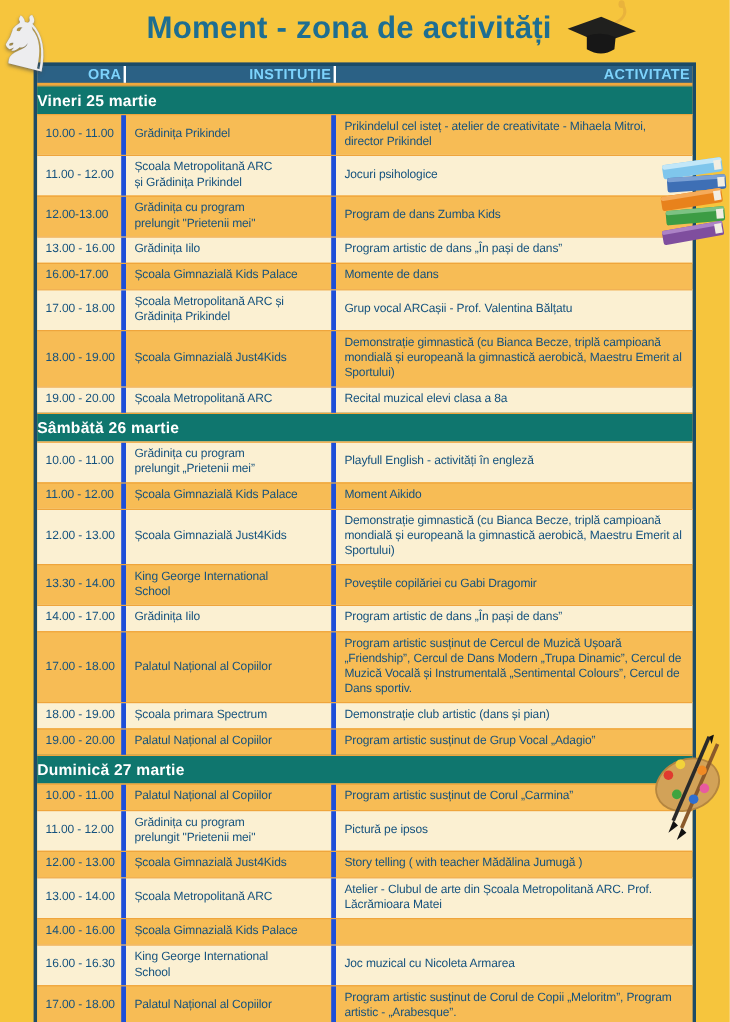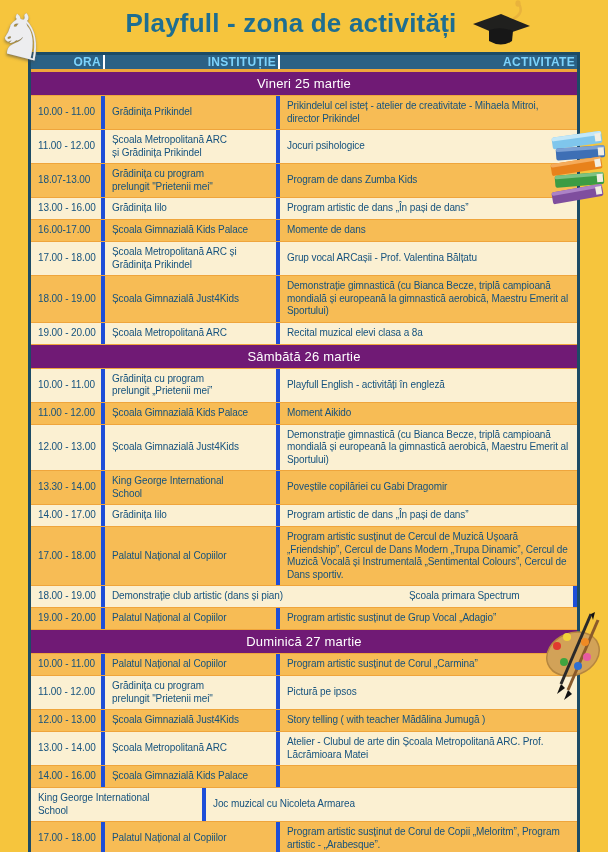--- a/index.html
+++ b/index.html
@@ -28,22 +28,22 @@
   }
   .thead{ display:flex; background:#2B6185; border-bottom:2px solid #F0A73B; }
   .th{
     box-sizing:border-box; padding:0 2px; text-align:right;
     color:#7dd3fc; font-weight:bold; font-size:12px; letter-spacing:.3px;
   }
   .c1{ width:74px; } .c2{ width:175px; } .c3{ flex:1; }
   .th.c1,.th.c2{ border-right:2px solid #FFFFFF; }
 
   .section-bar{
-    background:#701a75; color:#FFFFFF; text-align:center;
-    font-weight:normal; font-size:13px; padding:4px 0;
+    background:#0f766e; color:#FFFFFF; 
+    font-weight:bold; font-size:13px; padding:4px 0;
     border-top:1px solid #EFA53C; letter-spacing:.2px;
   }
   .row{ display:flex; border-top:1px solid #EFA53C; min-height:21px; }
   .row:first-of-type{ border-top:none; }
   .cell{
     box-sizing:border-box; padding:4px 7px; display:flex; align-items:center;
     color:#15527E; font-size:10px; line-height:12.5px; letter-spacing:-0.1px;
   }
   .cell.c1,.cell.c2{ border-right:4px solid #1d4ed8; }
   .cell.c1{ white-space:nowrap; }
@@ -51,21 +51,21 @@
   .r-o{ background:#F7BC55; }
   .r-c{ background:#FBF0D2; }
 </style>
 </head>
 <body>
 
 <div class="page">
 
   <div class="knight">♞</div>
 
-  <div class="title">Playfull - zona de activități</div>
+  <div class="title">Moment - zona de activități</div>
 
   <div class="cap">
     <svg width="76" height="50" viewBox="0 0 76 50">
       <path d="M56 3 C61 9 59 15 51 19" stroke="#E9B33C" stroke-width="2.5" fill="none"></path>
       <ellipse cx="56" cy="3.5" rx="2.6" ry="3.2" fill="#E9B33C"></ellipse>
       <polygon points="11,24 39,14 68,26 39,36" fill="#20201E"></polygon>
       <path d="M27 30 q12 -4 24 1 l-1 10 q-11 7 -23 0 z" fill="#171717"></path>
     </svg>
   </div>
 
@@ -83,21 +83,21 @@
       <div class="cell c2">Grădinița Prikindel</div>
       <div class="cell c3">Prikindelul cel isteț - atelier de creativitate - Mihaela Mitroi, director Prikindel</div>
     </div>
     <div class="row r-c">
       <div class="cell c1">11.00 - 12.00</div>
       <div class="cell c2">Școala Metropolitană ARC
 și Grădinița Prikindel</div>
       <div class="cell c3">Jocuri psihologice</div>
     </div>
     <div class="row r-o">
-      <div class="cell c1">18.07-13.00</div>
+      <div class="cell c1">12.00-13.00</div>
       <div class="cell c2">Grădinița cu program
 prelungit "Prietenii mei"</div>
       <div class="cell c3">Program de dans Zumba Kids</div>
     </div>
     <div class="row r-c">
       <div class="cell c1">13.00 - 16.00</div>
       <div class="cell c2">Grădinița Iilo</div>
       <div class="cell c3">Program artistic de dans „În pași de dans”</div>
     </div>
     <div class="row r-o">
@@ -151,22 +151,22 @@
       <div class="cell c2">Grădinița Iilo</div>
       <div class="cell c3">Program artistic de dans „În pași de dans”</div>
     </div>
     <div class="row r-o">
       <div class="cell c1">17.00 - 18.00</div>
       <div class="cell c2">Palatul Național al Copiilor</div>
       <div class="cell c3">Program artistic susținut de Cercul de Muzică Ușoară „Friendship”, Cercul de Dans Modern „Trupa Dinamic”, Cercul de Muzică Vocală și Instrumentală „Sentimental Colours”, Cercul de Dans sportiv.</div>
     </div>
     <div class="row r-c">
       <div class="cell c1">18.00 - 19.00</div>
+      <div class="cell c2">Școala primara Spectrum</div>
       <div class="cell c3">Demonstrație club artistic (dans și pian)</div>
-      <div class="cell c2">Școala primara Spectrum</div>
     </div>
     <div class="row r-o">
       <div class="cell c1">19.00 - 20.00</div>
       <div class="cell c2">Palatul Național al Copiilor</div>
       <div class="cell c3">Program artistic susținut de Grup Vocal „Adagio”</div>
     </div>
 
     <div class="section-bar">Duminică 27 martie</div>
 
     <div class="row r-o">
@@ -188,20 +188,21 @@
     <div class="row r-c">
       <div class="cell c1">13.00 - 14.00</div>
       <div class="cell c2">Școala Metropolitană ARC</div>
       <div class="cell c3">Atelier - Clubul de arte din Școala Metropolitană ARC. Prof. Lăcrămioara Matei</div>
     </div>
     <div class="row r-o">
       <div class="cell c1">14.00 - 16.00</div>
       <div class="cell c2">Școala Gimnazială Kids Palace</div>
     </div>
     <div class="row r-c">
+      <div class="cell c1">16.00 - 16.30</div>
       <div class="cell c2">King George International
 School</div>
       <div class="cell c3">Joc muzical cu Nicoleta Armarea</div>
     </div>
     <div class="row r-o">
       <div class="cell c1">17.00 - 18.00</div>
       <div class="cell c2">Palatul Național al Copiilor</div>
       <div class="cell c3">Program artistic susținut de Corul de Copii „Meloritm”, Program artistic - „Arabesque”.</div>
     </div>
 

